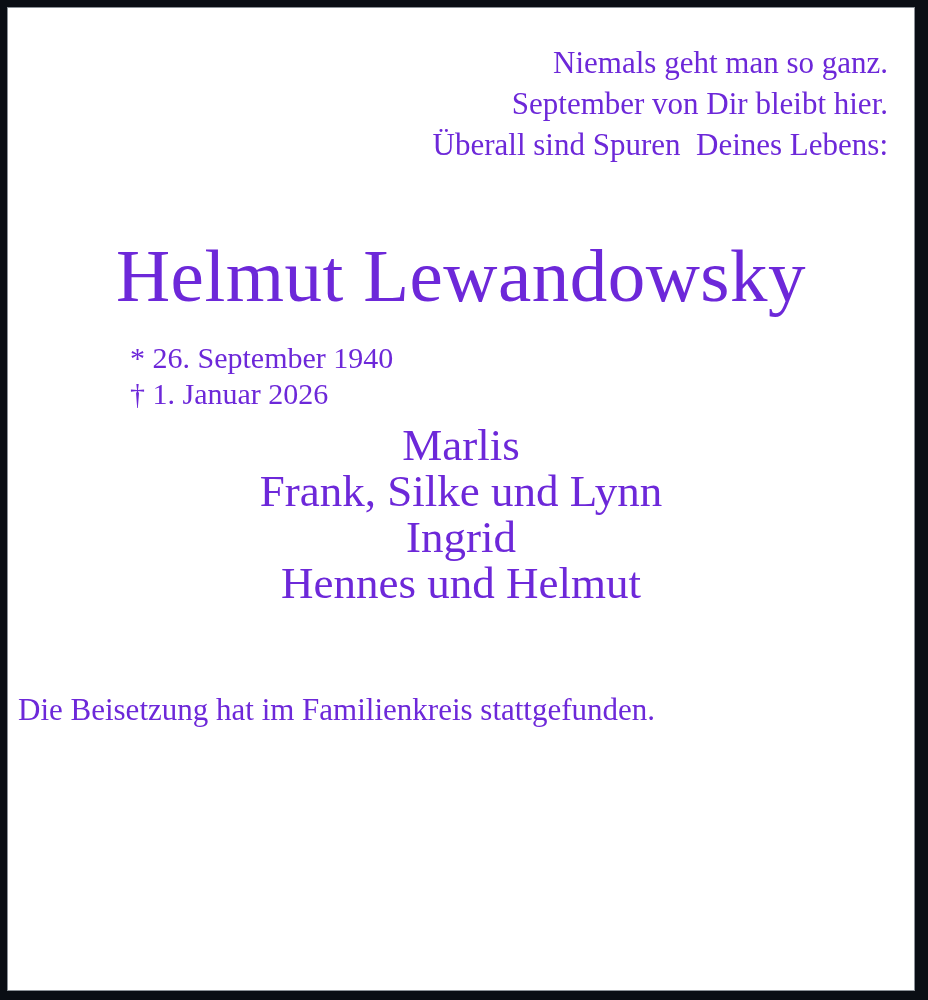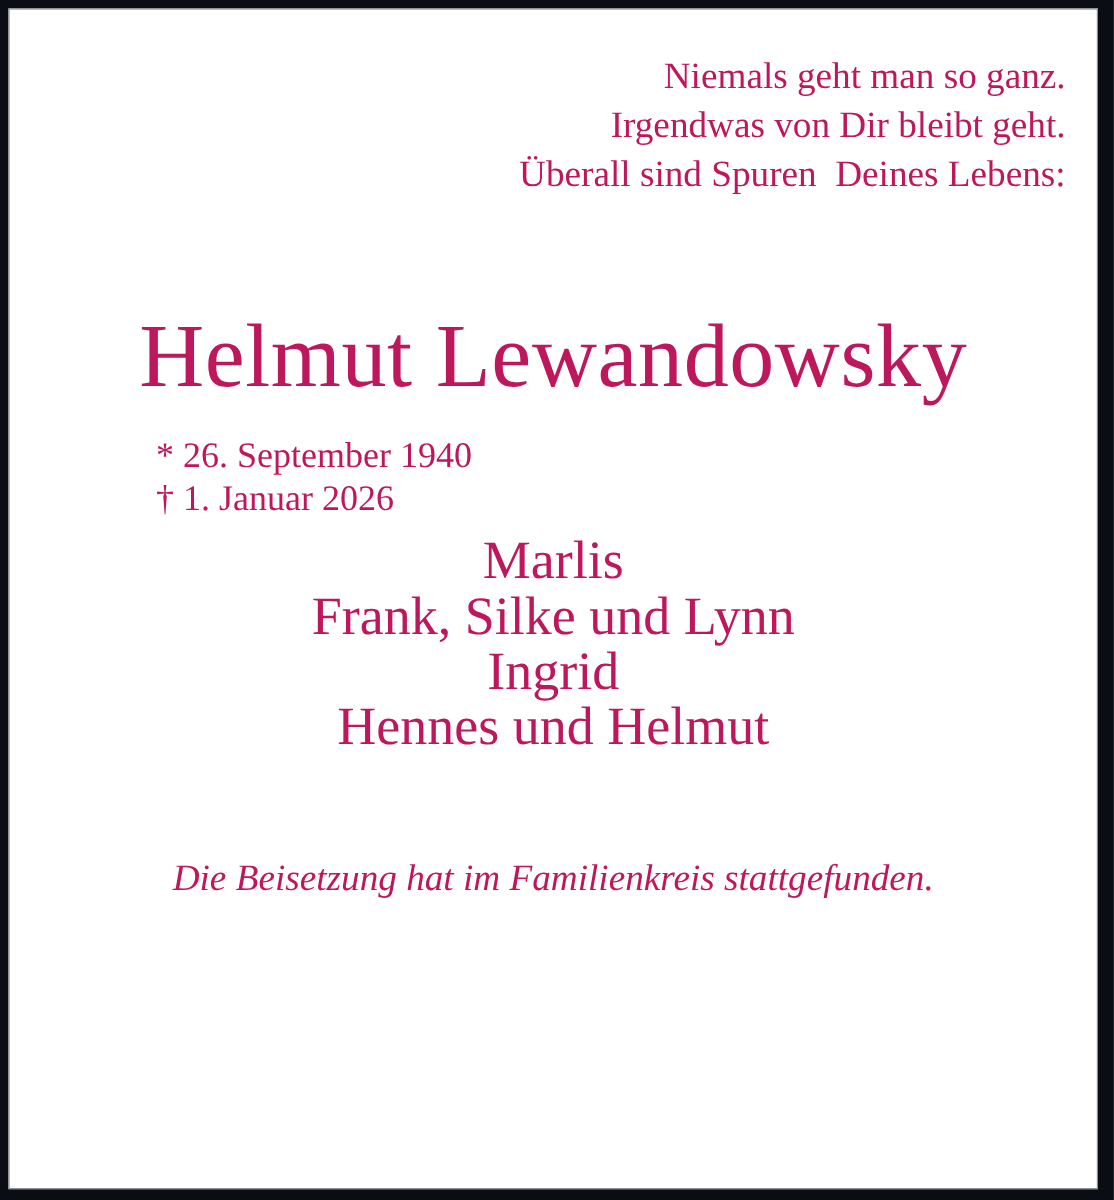--- a/index.html
+++ b/index.html
@@ -16,34 +16,34 @@
     font-family: "Liberation Serif", "DejaVu Serif", serif;
   }
   .paper {
     position: absolute;
     top: 7px;
     left: 7px;
     right: 13px;
     bottom: 9px;
     background: #ffffff;
     border: 1px solid #8b9197;
-    color: #be185d;
+    color: #6d28d9;
     box-sizing: border-box;
   }
   .poem {
     margin: 34px 26px 0 0;
     text-align: right;
     font-size: 31px;
     line-height: 41px;
   }
   .poem-line {
     white-space: pre-wrap;
   }
   .name {
-    margin: 93px 0 0 0;
+    margin: 71px 0 0 0;
     text-align: center;
     font-size: 75px;
     line-height: 80px;
     font-weight: normal;
     letter-spacing: 0.5px;
   }
   .dates {
     display: flex;
     justify-content: space-between;
     margin: 24px 119px 0 122px;
@@ -58,35 +58,33 @@
     line-height: 42px;
   }
   .mourners {
     margin: 10px 10px 0 10px;
     text-align: center;
     font-size: 45px;
     line-height: 46px;
   }
   .closing {
     margin: 86px 10px 0 10px;
-    text-align: center;
     font-size: 31px;
     line-height: 36px;
-    font-style: italic;
   }
 </style>
 </head>
 <body>
 
 <div class="stage">
   <div class="paper">
 
     <div class="poem">
       <div class="poem-line">Niemals geht man so ganz.</div>
-      <div class="poem-line">Irgendwas von Dir bleibt geht.</div>
+      <div class="poem-line">September von Dir bleibt hier.</div>
       <div class="poem-line">Überall sind Spuren  Deines Lebens:</div>
     </div>
 
     <h1 class="name">Helmut Lewandowsky</h1>
 
     <div class="dates">
       <span>* 26. September 1940</span>
       <span>† 1. Januar 2026</span>
     </div>
 

